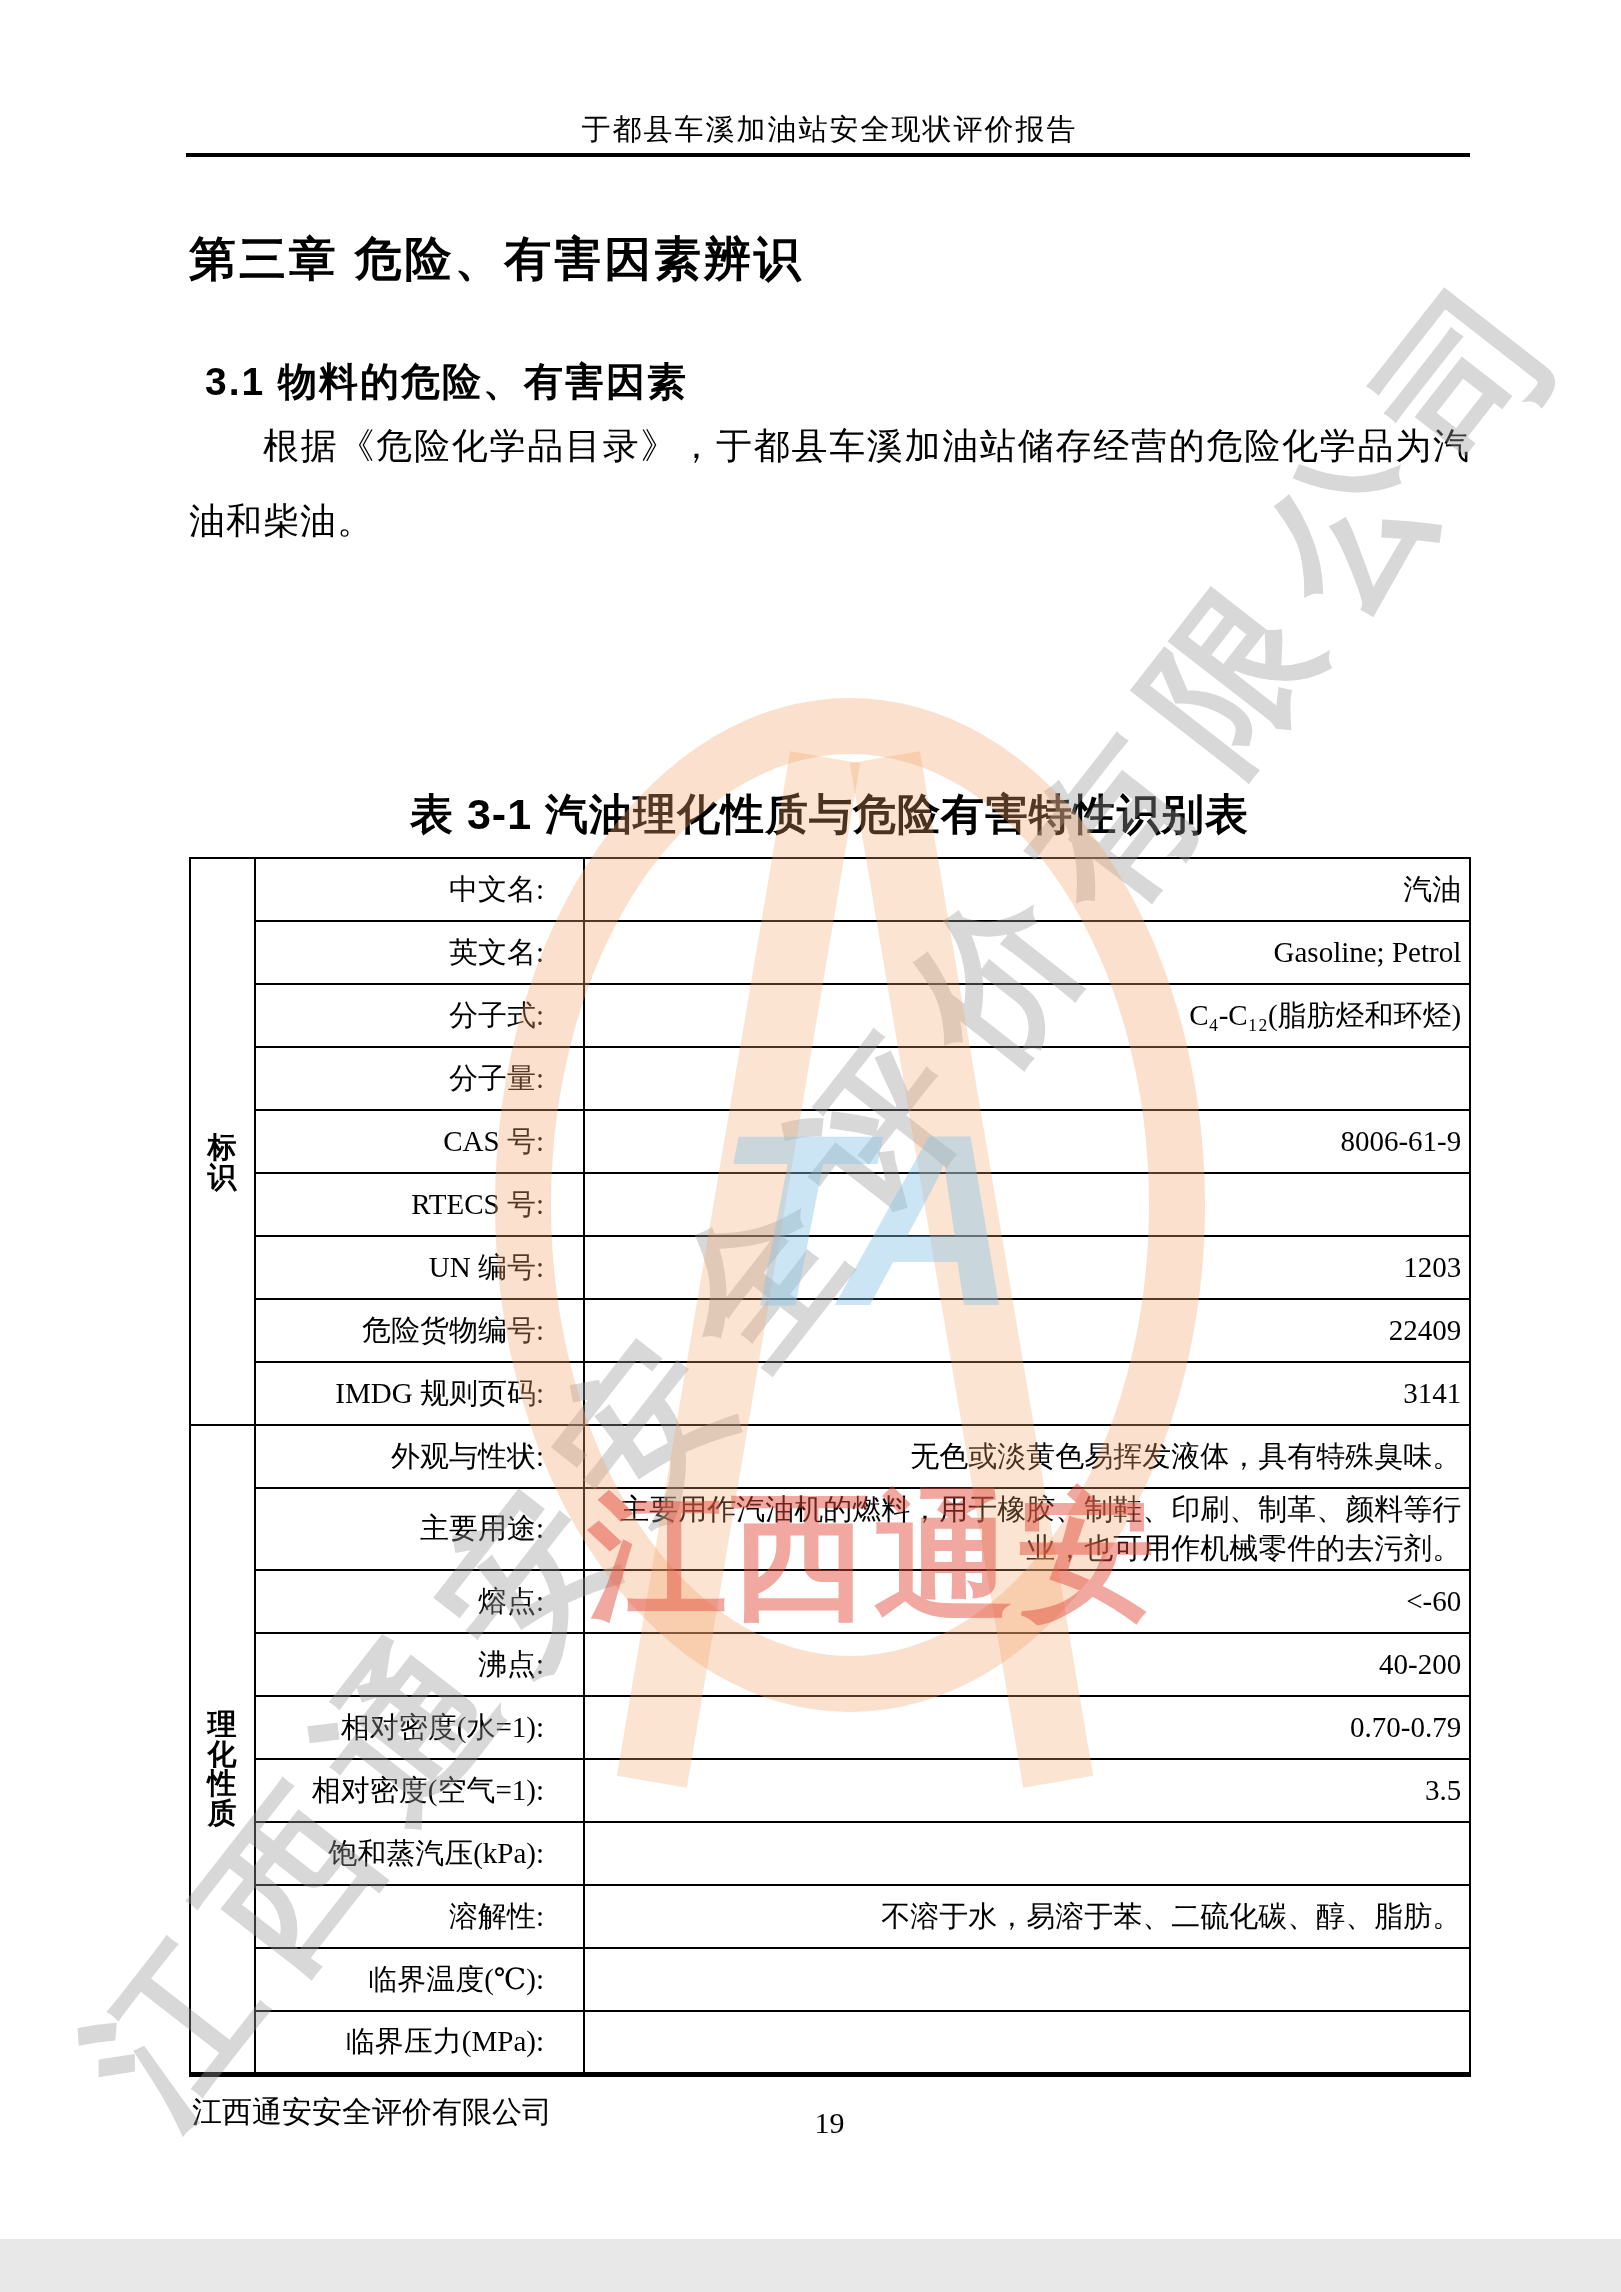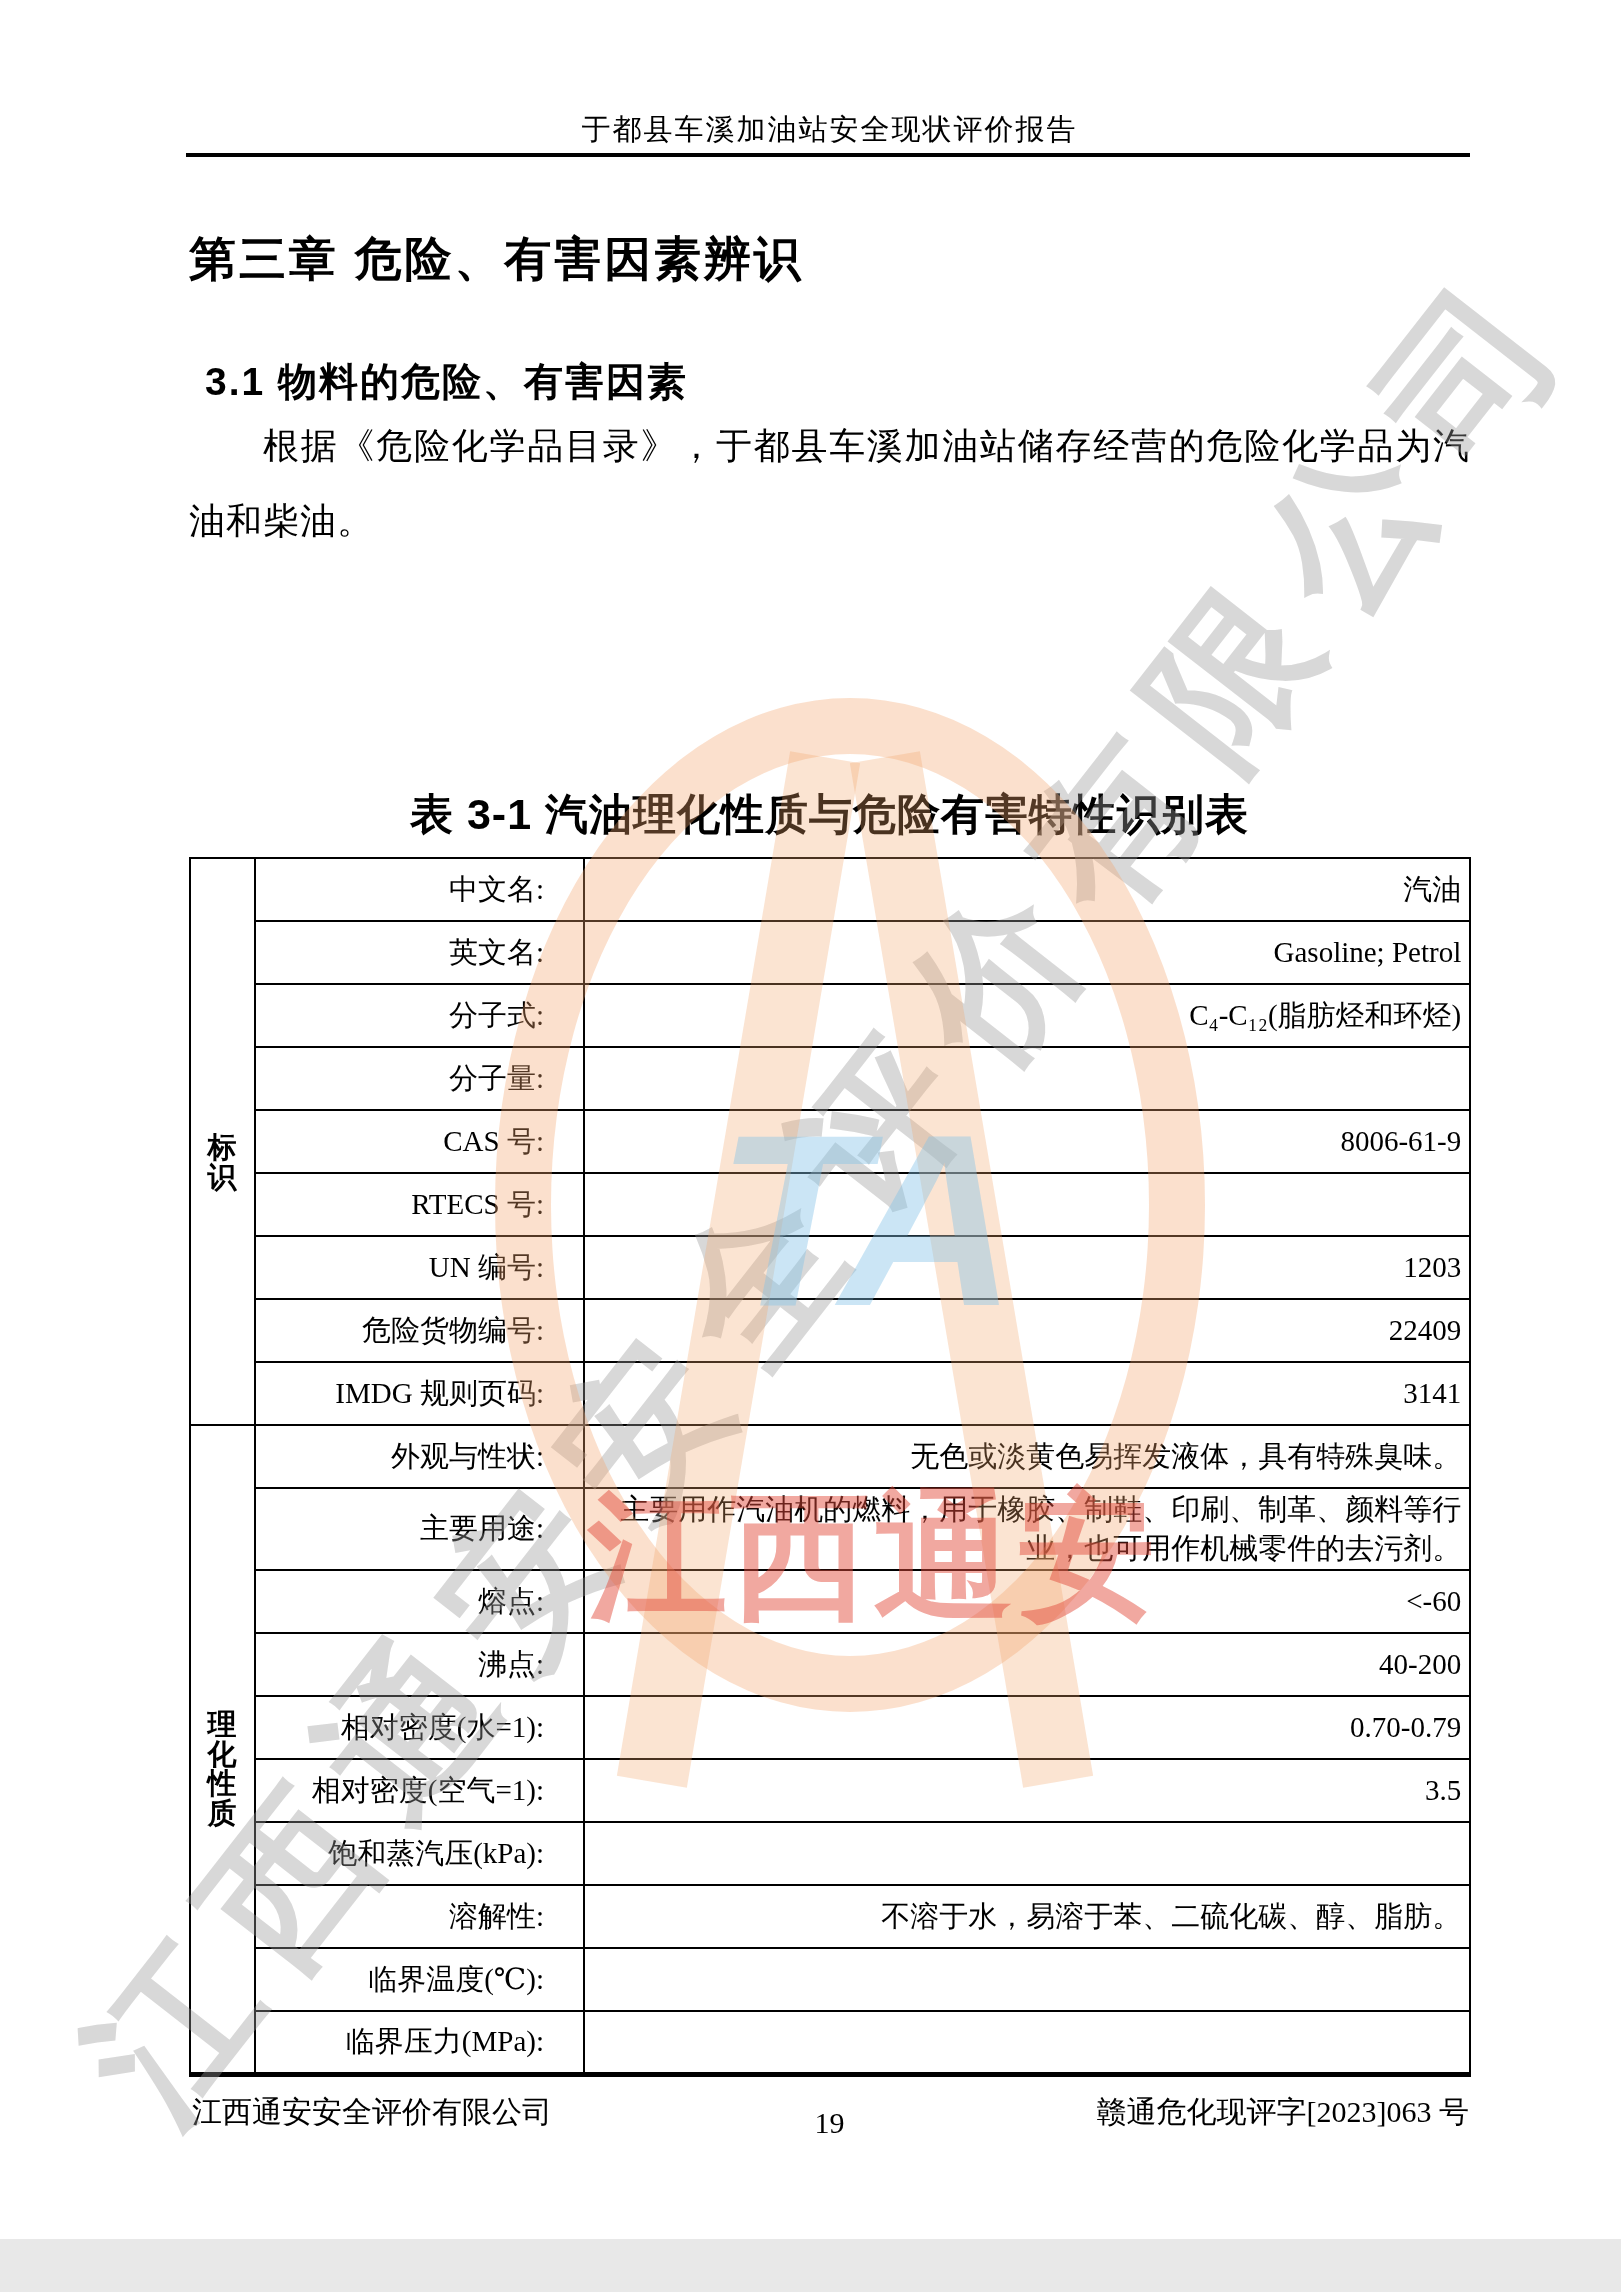--- a/index.html
+++ b/index.html
@@ -221,21 +221,20 @@
       </tr>
       <tr class="r">
         <td class="lbl">临界压力(MPa):</td>
         <td class="val"></td>
       </tr>
     </tbody>
   </table>
 
   <div class="footer-left">江西通安安全评价有限公司</div>
   <div class="footer-page">19</div>
-  <div class="footer-right">赣通危化现评字[2023]063 号</div>
 
   <div class="watermark">
     <div class="wm-diagonal">江西通安安全评价有限公司</div>
     <div class="wm-ring"></div>
     <div class="wm-leg wm-leg-left"></div>
     <div class="wm-leg wm-leg-right"></div>
     <div class="wm-ta">TA</div>
     <div class="wm-stamp">江西通安</div>
   </div>
 

